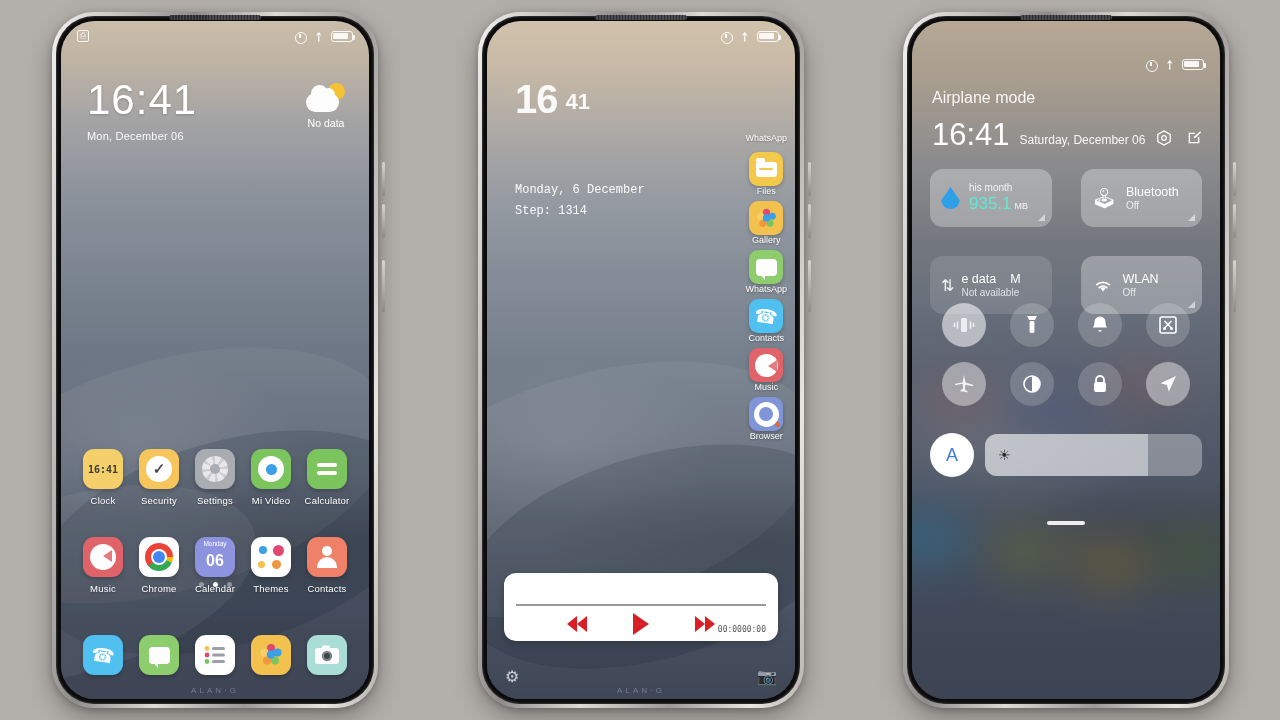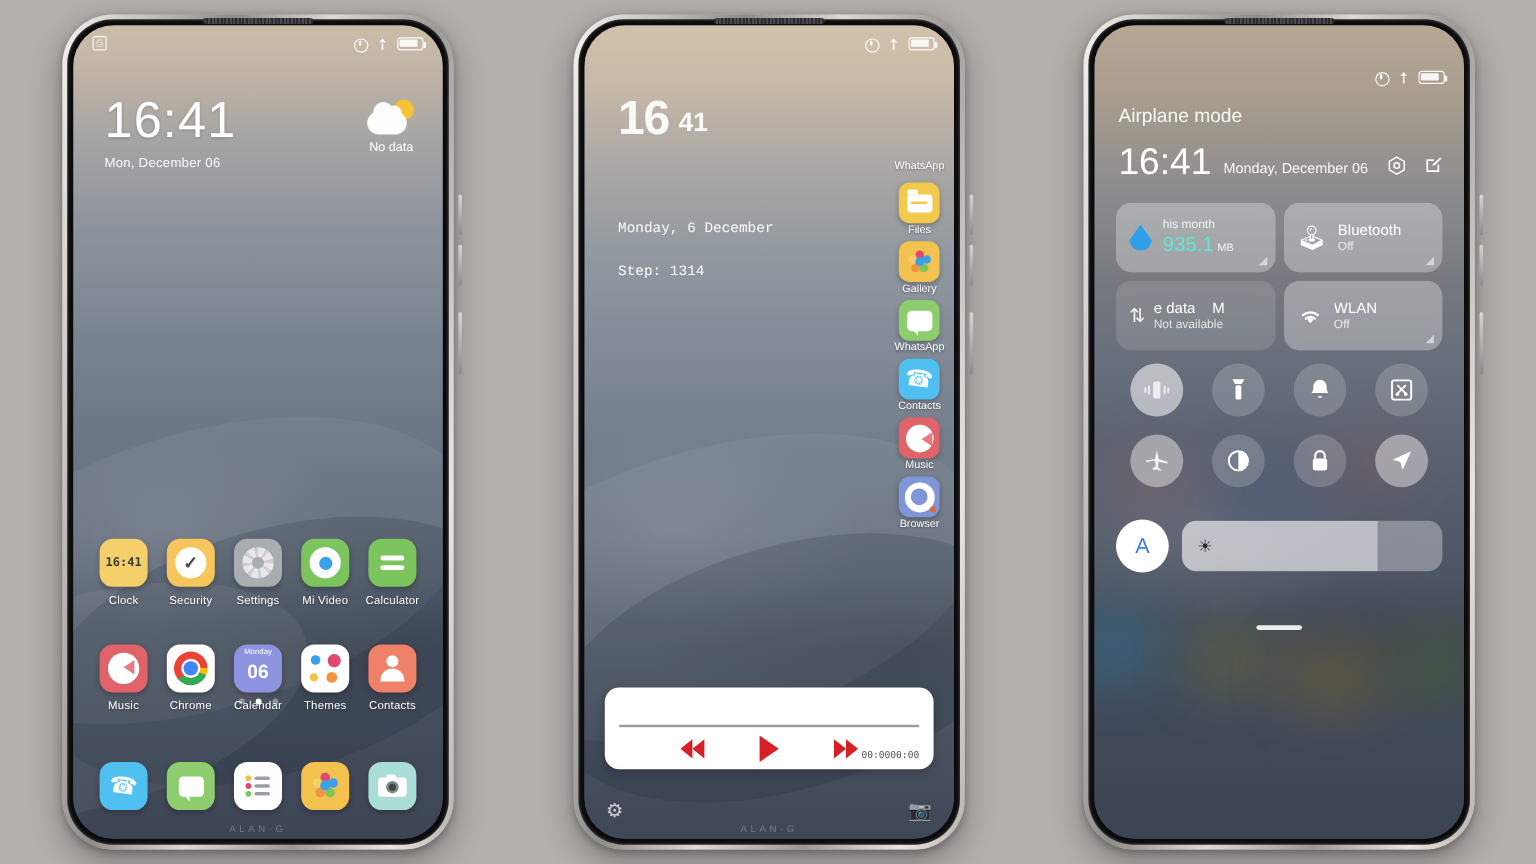--- a/index.html
+++ b/index.html
@@ -209,21 +209,21 @@
 
   .pagedots { position:absolute; left:0; right:0; bottom:112px; display:flex; justify-content:center; gap:9px; z-index:22; }
   .pagedots i { width:5px; height:5px; border-radius:50%; background:rgba(255,255,255,.38); display:block; }
   .pagedots i.on { background:#fff; }
 
   
   .p2-clock { position:absolute; left:28px; top:60px; z-index:22; color:rgba(255,255,255,.93); display:flex; align-items:flex-end; gap:8px; }
   .p2-h { font-size:40px; font-weight:bold; line-height:.9; letter-spacing:-1px; }
   .p2-m { font-size:22px; font-weight:bold; line-height:1; margin-bottom:4px; }
   .p2-info { position:absolute; left:28px; top:162px; z-index:22; color:rgba(255,255,255,.95); font-size:12px;font-family:Liberation Mono, monospace; }
-  .p2-info div + div { margin-top:22px; }
+  .p2-info div + div { margin-top:7px; }
   .p2-rail { position:absolute; right:8px; top:112px; z-index:22; display:flex; flex-direction:column; align-items:center; }
   .p2-rail .rail-label { font-size:9px; color:#fff; text-shadow:0 1px 2px rgba(0,0,0,.35); }
   .p2-rail .rail-item { display:flex; flex-direction:column; align-items:center; margin-bottom:5px; }
   .p2-rail .ic { width:34px; height:34px; border-radius:9px; }
   .rail-gap { height:9px; }
 
   .ic-files { background:#f2c94c; }
   .folder { width:21px; height:15px; background:#fff; border-radius:2px 3px 3px 3px; position:relative; }
   .folder::before { content:""; position:absolute; top:-3.5px; left:0; width:9px; height:4px; background:#fff; border-radius:2px 2px 0 0; }
   .folder::after { content:""; position:absolute; left:3.5px; top:6px; width:14px; height:2.6px; background:#f2c94c; border-radius:1px; }
@@ -262,21 +262,21 @@
 
   
   .cc-top { position:absolute; left:20px; top:36px; z-index:22; font-size:16px; color:rgba(255,255,255,.92);margin-top:32px; }
   .cc-clockrow { position:absolute; left:20px; right:18px; top:98px; z-index:22; display:flex; align-items:flex-end; gap:10px; }
   .cc-time { font-size:31px; font-weight:300; color:#fff; line-height:1; }
   .cc-date { font-size:12px; color:rgba(255,255,255,.93); padding-bottom:3px; flex:1; }
   .cc-act { display:flex; gap:14px; padding-bottom:4px; }
   .hexicon { width:16px; height:16px; position:relative; }
   .hexicon svg, .editicon svg { display:block; }
 
-  .cc-tiles { position:absolute; left:18px; right:18px; top:148px; z-index:22; display:grid; grid-template-columns:1fr 1fr; gap:7px; }
+  .cc-tiles { position:absolute; left:18px; right:18px; top:148px; z-index:22; display:grid; grid-template-columns:1fr 1fr; gap:29px; }
   .tile { height:58px; border-radius:13px; background:rgba(255,255,255,.30); position:relative;
     display:flex; align-items:center; padding:0 11px; gap:9px; backdrop-filter:blur(6px); }
   .tile.dim { background:rgba(255,255,255,.13); }
   .tile .t-txt { display:flex; flex-direction:column; gap:1px; min-width:0; }
   .tile .t1 { font-size:12.5px; color:#fff; white-space:nowrap; overflow:hidden; }
   .tile .t1.small { font-size:10px; color:rgba(255,255,255,.85); }
   .tile .t2 { font-size:10px; color:rgba(255,255,255,.78); white-space:nowrap; }
   .tile .big { font-size:17px; color:#5eead4; font-weight:500; }
   .tile .unit { font-size:9px; color:rgba(255,255,255,.85); }
   .tile .corner { position:absolute; right:7px; bottom:6px; width:0;height:0;
@@ -622,21 +622,21 @@
             <div class="sb-batt">
                 <i></i>
               </div>
           </div>
         </div>
 
         <div class="cc-top">Airplane mode</div>
 
         <div class="cc-clockrow">
           <div class="cc-time">16:41</div>
-          <div class="cc-date">Monday, December 06</div>
+          <div class="cc-date">Saturday, December 06</div>
           <div class="cc-act">
             <span class="hexicon">
               <svg width="16" height="16" viewBox="0 0 18 18">
                   <polygon points="9,1 16,5 16,13 9,17 2,13 2,5" fill="none" stroke="#fff" stroke-width="1.4"></polygon>
                   <circle cx="9" cy="9" r="2.6" fill="none" stroke="#fff" stroke-width="1.4"></circle>
                 </svg>
             </span>
             <span class="editicon">
               <svg width="16" height="16" viewBox="0 0 18 18">
                   <path d="M3 3h7v1.6H4.6v8.8h8.8V8H15v7H3z" fill="#fff"></path>

